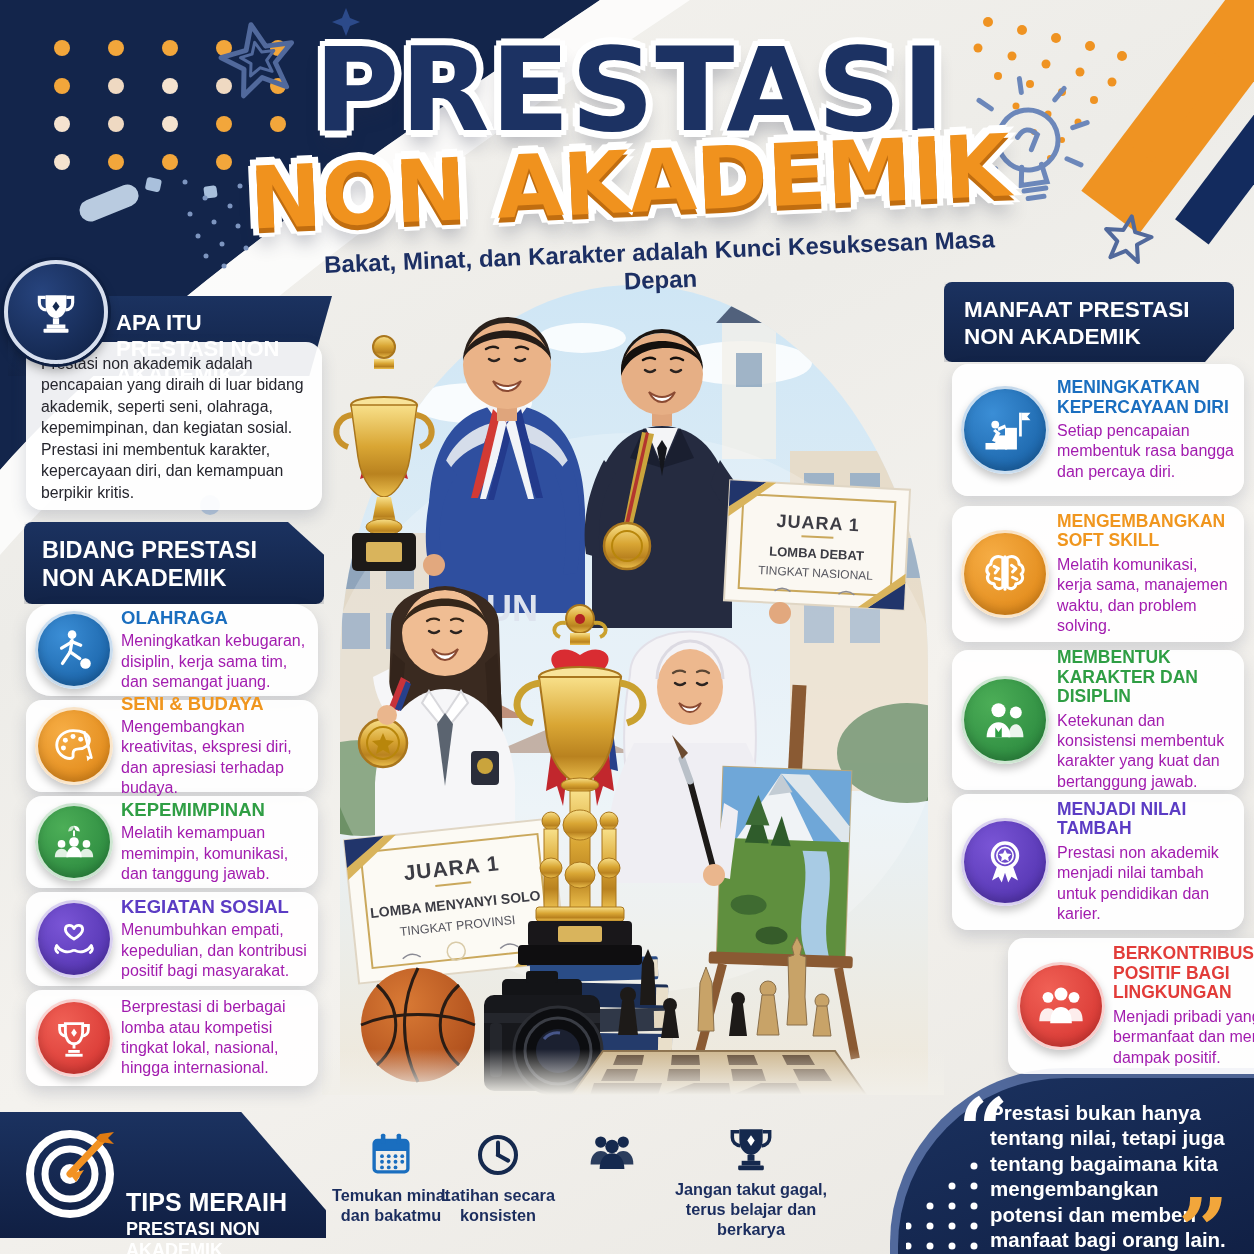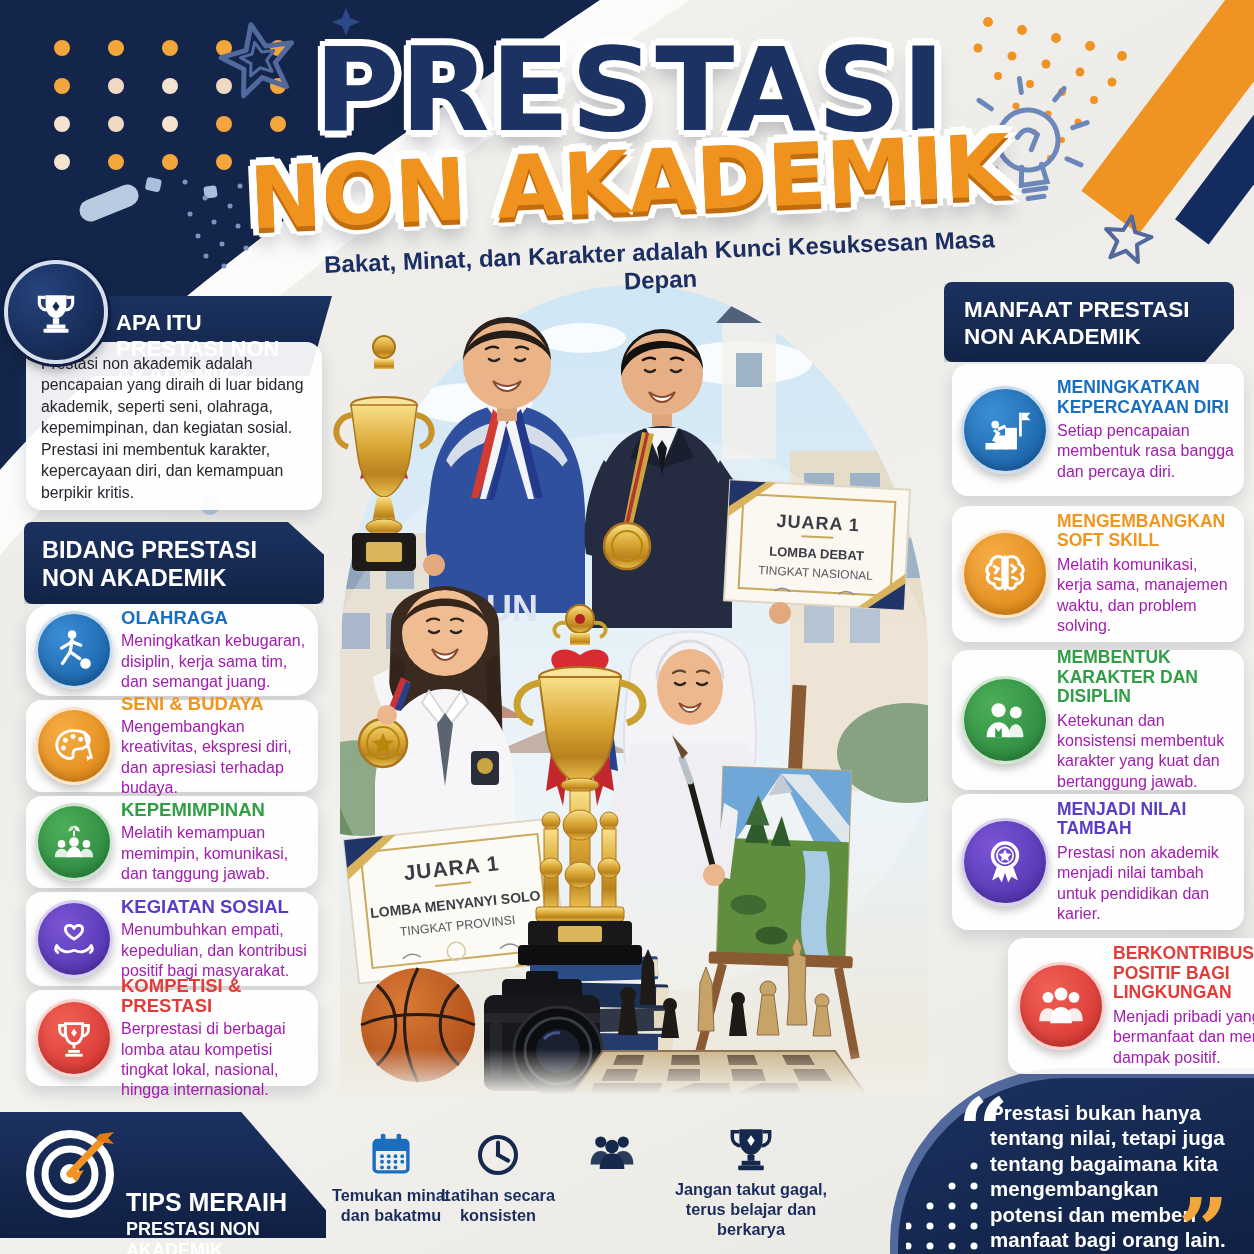--- a/index.html
+++ b/index.html
@@ -610,21 +610,20 @@
       <svg width="46" height="46" viewBox="0 0 48 48" fill="none" stroke="#fff" stroke-width="3">
         <path d="M15 9 h18 v9 c0 7 -4 12 -9 12 s-9 -5 -9 -12 Z"></path>
         <path d="M15 11 h-6 v4 c0 4 3 7 7 7 M33 11 h6 v4 c0 4 -3 7 -7 7"></path>
         <path d="M24 14 l3 4.4 -3 4.4 -3 -4.4 Z" fill="#fff" stroke="none"></path>
         <path d="M24 30 v5"></path>
           <path d="M18 38 h12"></path>
           <path d="M15 42 h18"></path>
       </svg>
     </div>
     <div class="itext">
-        <div class="ilabel c-red">KOMPETISI &amp; PRESTASI</div>
     <div class="idesc">Berprestasi di berbagai lomba atau kompetisi tingkat lokal, nasional, hingga internasional.</div>
       </div>
   </div>
 
   <div class="abs banner banner-manfaat">
     <div>MANFAAT PRESTASI</div>
     <div>NON AKADEMIK</div>
   </div>
 
   <div class="card icard" style="left:952px;top:364px;width:292px;height:132px;">

